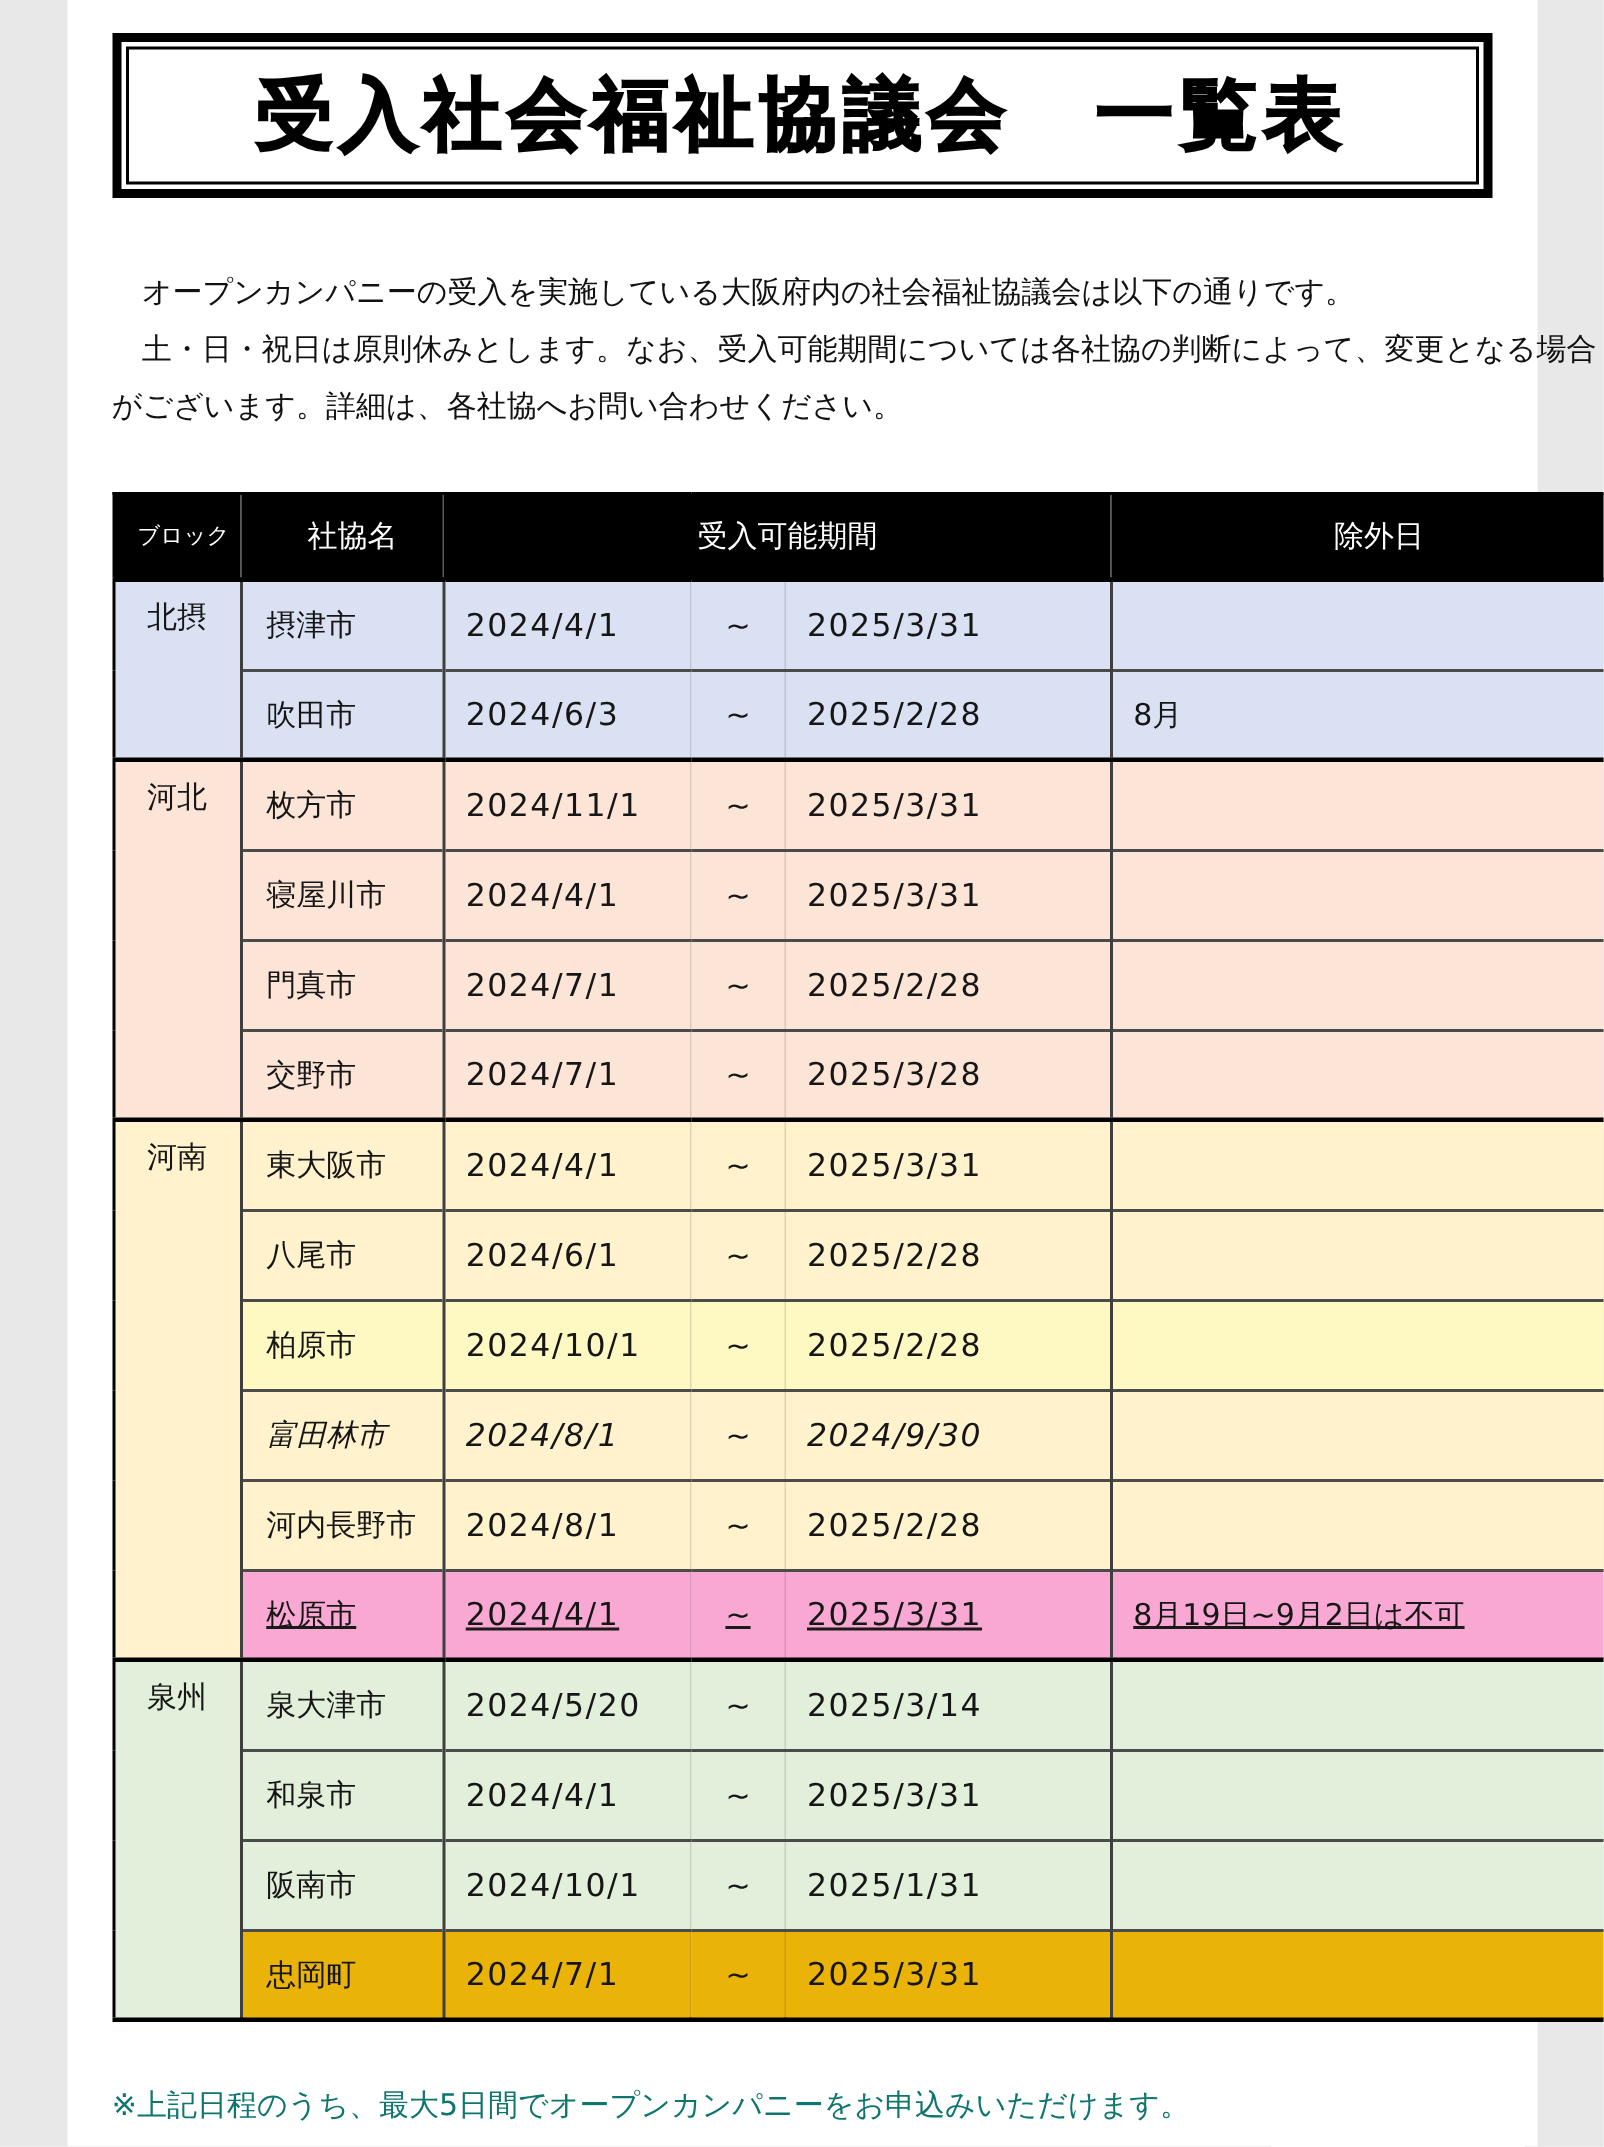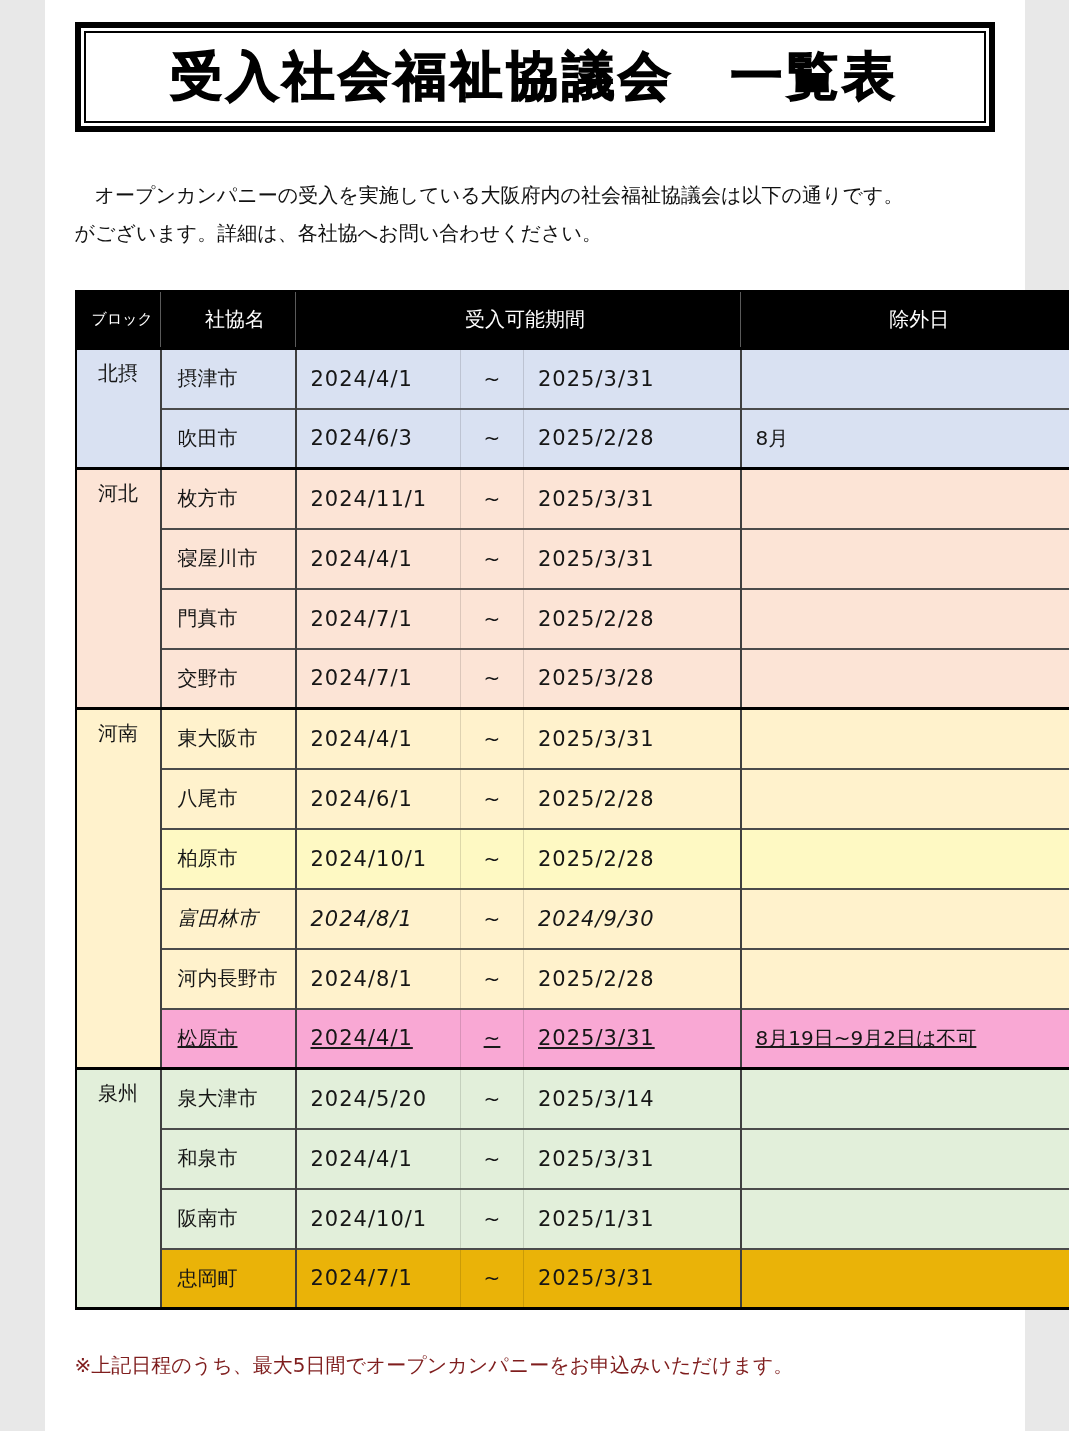--- a/index.html
+++ b/index.html
@@ -46,35 +46,36 @@
   td.block-cell{
     text-align:center;vertical-align:top;padding-top:10px;
     font-size:20px;border-right:2px solid #3f3f3f;
   }
   td.name{padding-left:16px;border-right:2px solid #3f3f3f;}
   td.date{padding-left:14px;font-size:21px;letter-spacing:1px;}
   td.tilde{text-align:center;border-left:1px solid rgba(0,0,0,0.13);}
   td.end{border-left:1px solid rgba(0,0,0,0.13);}
   td.excl{padding-left:14px;border-left:2px solid #3f3f3f;font-size:20px;}
   
-  .footnote{margin-top:42px;font-size:20px;color:#7f1d1d;}
+  .footnote{margin-top:42px;font-size:20px;color:#0f766e;}
 </style>
 </head>
 <body>
 
 <div class="page">
 
   <div class="title-box">
     <div class="title-box-inner">
       <div class="title-text">受入社会福祉協議会　一覧表</div>
     </div>
   </div>
 
   <div class="intro">
     <div>　オープンカンパニーの受入を実施している大阪府内の社会福祉協議会は以下の通りです。</div>
+    <div>　土・日・祝日は原則休みとします。なお、受入可能期間については各社協の判断によって、変更となる場合</div>
     <div>がございます。詳細は、各社協へお問い合わせください。</div>
   </div>
 
   <table class="sched">
     <colgroup>
       <col class="c-block">
         <col class="c-name">
         <col class="c-start">
       <col class="c-tilde">
         <col class="c-end">

